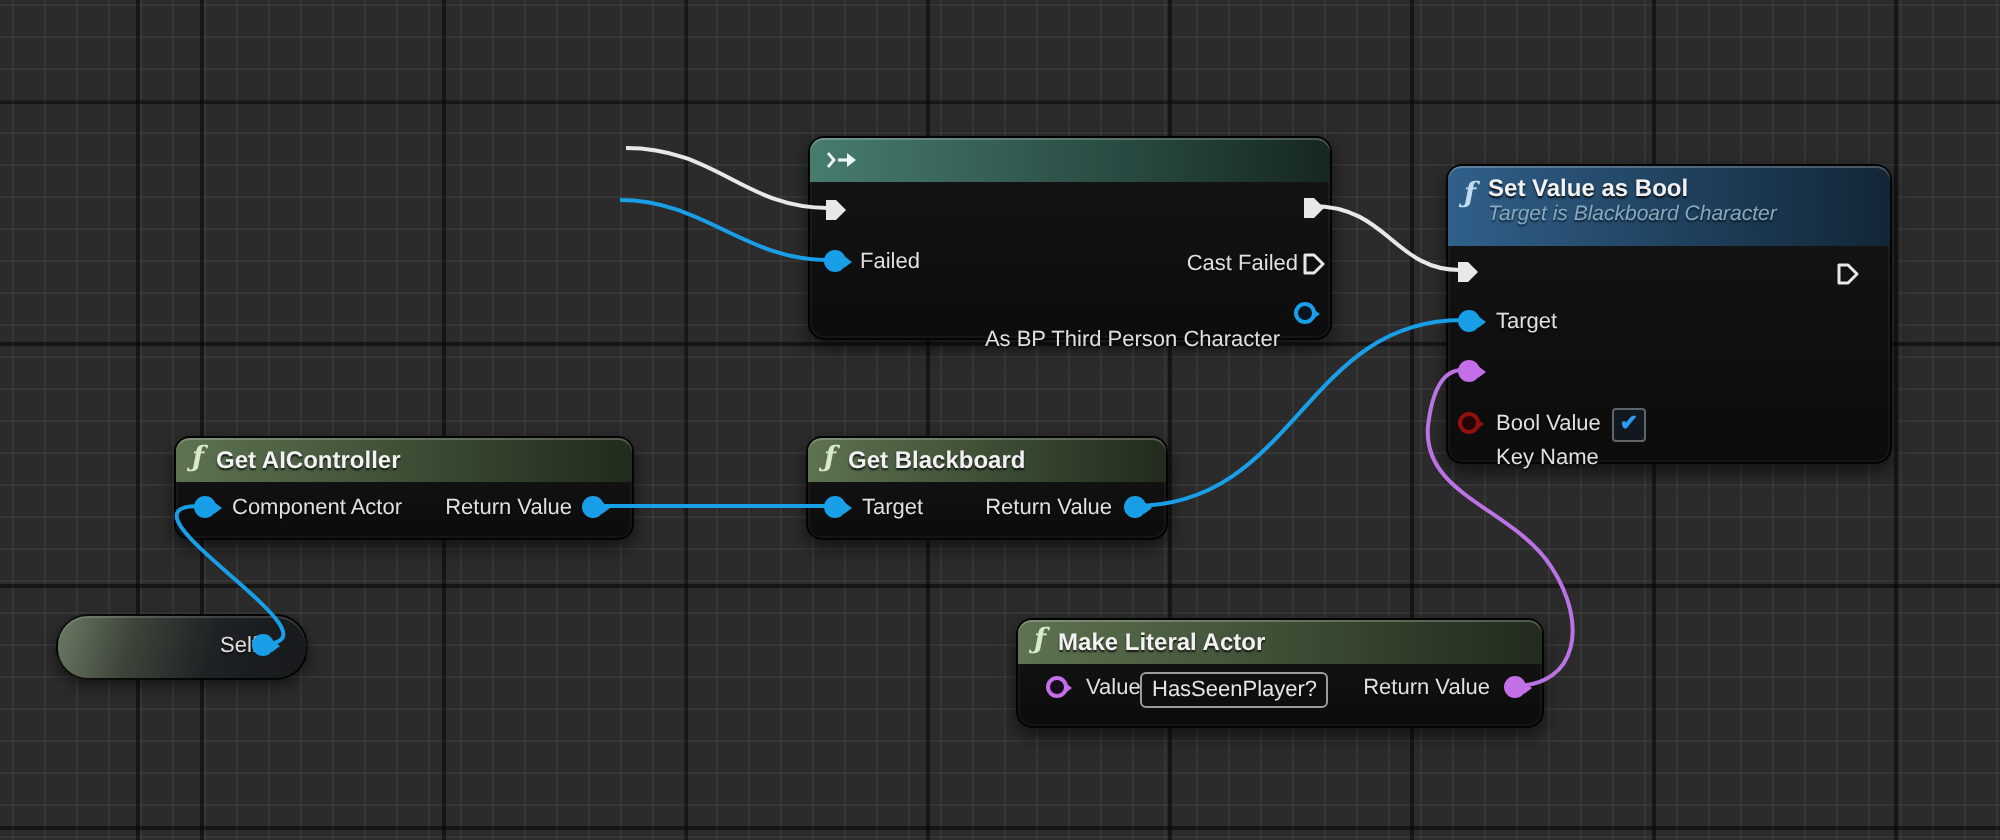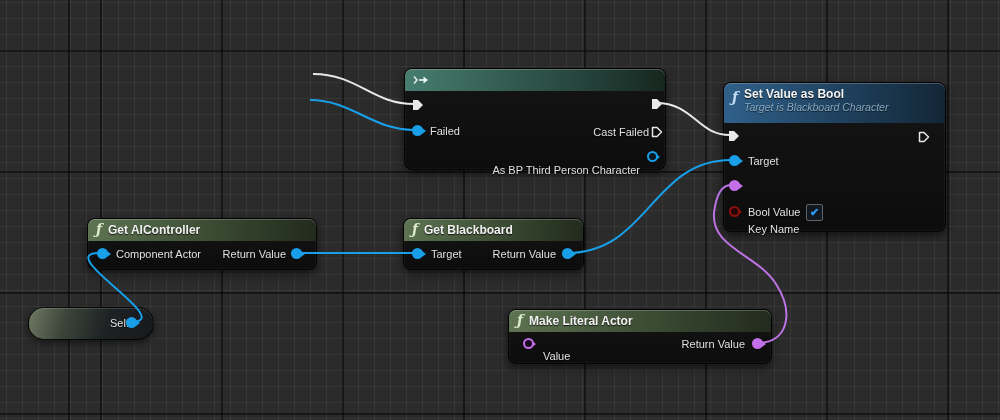--- a/index.html
+++ b/index.html
@@ -138,21 +138,22 @@
     <span class="plabel" style="right:27px;top:35px;">Return Value</span>
     <span class="pin-dot fill-blue" style="left:158px;top:29px;"></span>
   </div>
 
   <div class="node" style="left:508px;top:309px;width:262px;height:53px;">
     <div class="nhead green h22">
       <span class="fn-icon fn-green">ƒ</span>
       <span class="ntitle">Make Literal Actor</span>
     </div>
     <span class="pin-dot ring ring-purple" style="left:14px;top:28px;"></span>
-    <span class="plabel" style="left:34px;top:46px;">Value</span>
+    <span class="plabel" style="left:34px;top:34px;">Value</span>
+    <input class="textfield" style="left: 61px; top: 26px; width: 82px;" value="HasSeenPlayer?">
     <span class="plabel" style="right:26px;top:34px;">Return Value</span>
     <span class="pin-dot fill-purple" style="left:243px;top:28px;"></span>
   </div>
 
   <div class="selfnode">
     <span class="plabel" style="right:24px;top:15px;">Self</span>
     <span class="pin-dot fill-blue" style="left:97px;top:9px;"></span>
   </div>
 
   <svg class="wires" width="1000" height="420" viewBox="0 0 1000 420">

